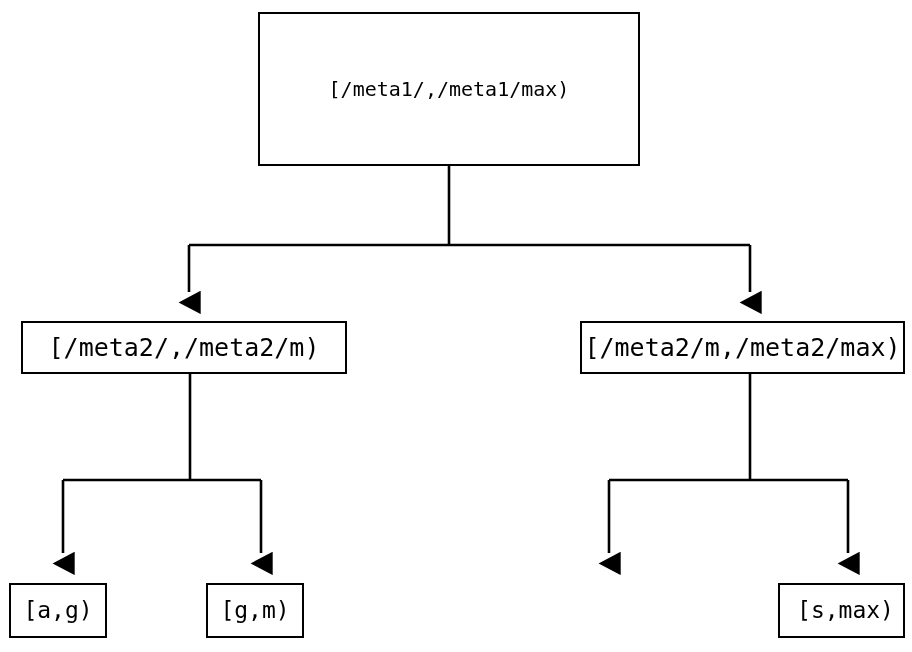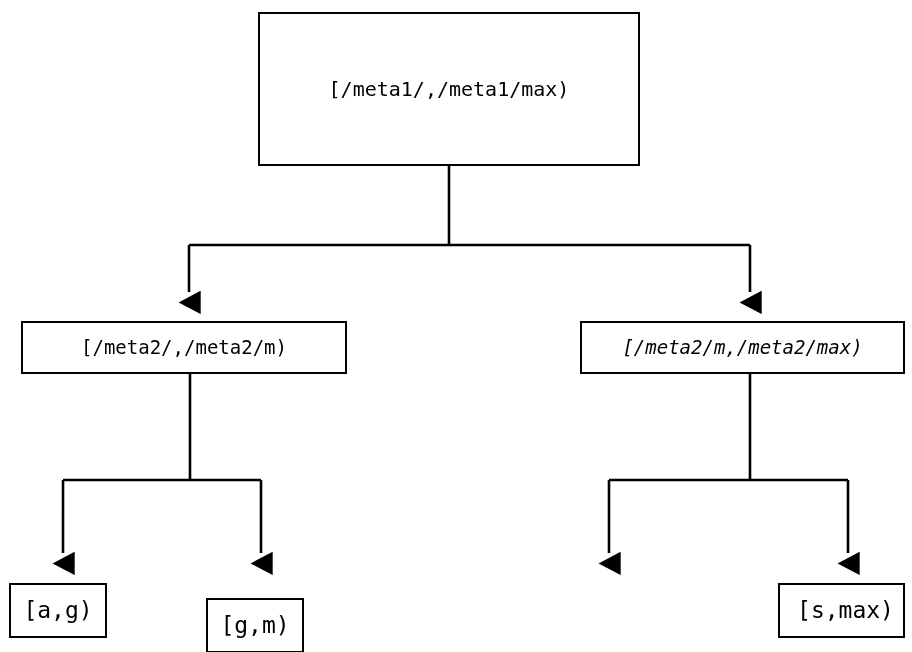--- a/index.html
+++ b/index.html
@@ -41,21 +41,21 @@
     z-index: 2;
   }
   .node-label {
     display: block;
     line-height: 1;
   }
   .node-root {
     font-size: 20px;
   }
   .node-mid {
-    font-size: 19px;
+    font-size: 25px;
   }
   .node-leaf {
     font-size: 23px;
   }
 </style>
 </head>
 <body>
 
 <div id="diagram-root">
 
@@ -89,29 +89,29 @@
   </svg>
 
   <div class="node-box node-root" style="left:258px; top:12px; width:382px; height:154px;">
     <span class="node-label">[/meta1/,/meta1/max)</span>
   </div>
 
   <div class="node-box node-mid" style="left:21px; top:321px; width:326px; height:53px;">
     <span class="node-label">[/meta2/,/meta2/m)</span>
   </div>
 
-  <div class="node-box node-mid" style="left:580px; top:321px; width:325px; height:53px;font-style:italic;">
+  <div class="node-box node-mid" style="left:580px; top:321px; width:325px; height:53px;">
     <span class="node-label">[/meta2/m,/meta2/max)</span>
   </div>
 
   <div class="node-box node-leaf" style="left:9px; top:583px; width:98px; height:55px;">
     <span class="node-label">[a,g)</span>
   </div>
 
-  <div class="node-box node-leaf" style="left:206px; top:598px; width:98px; height:55px;justify-content:center;">
+  <div class="node-box node-leaf" style="left:206px; top:583px; width:98px; height:55px;justify-content:center;">
     <span class="node-label">[g,m)</span>
   </div>
 
 
   <div class="node-box node-leaf" style="left:778px; top:583px; width:127px; height:55px;padding-left:8px;">
     <span class="node-label">[s,max)</span>
   </div>
 
 </div>
 

